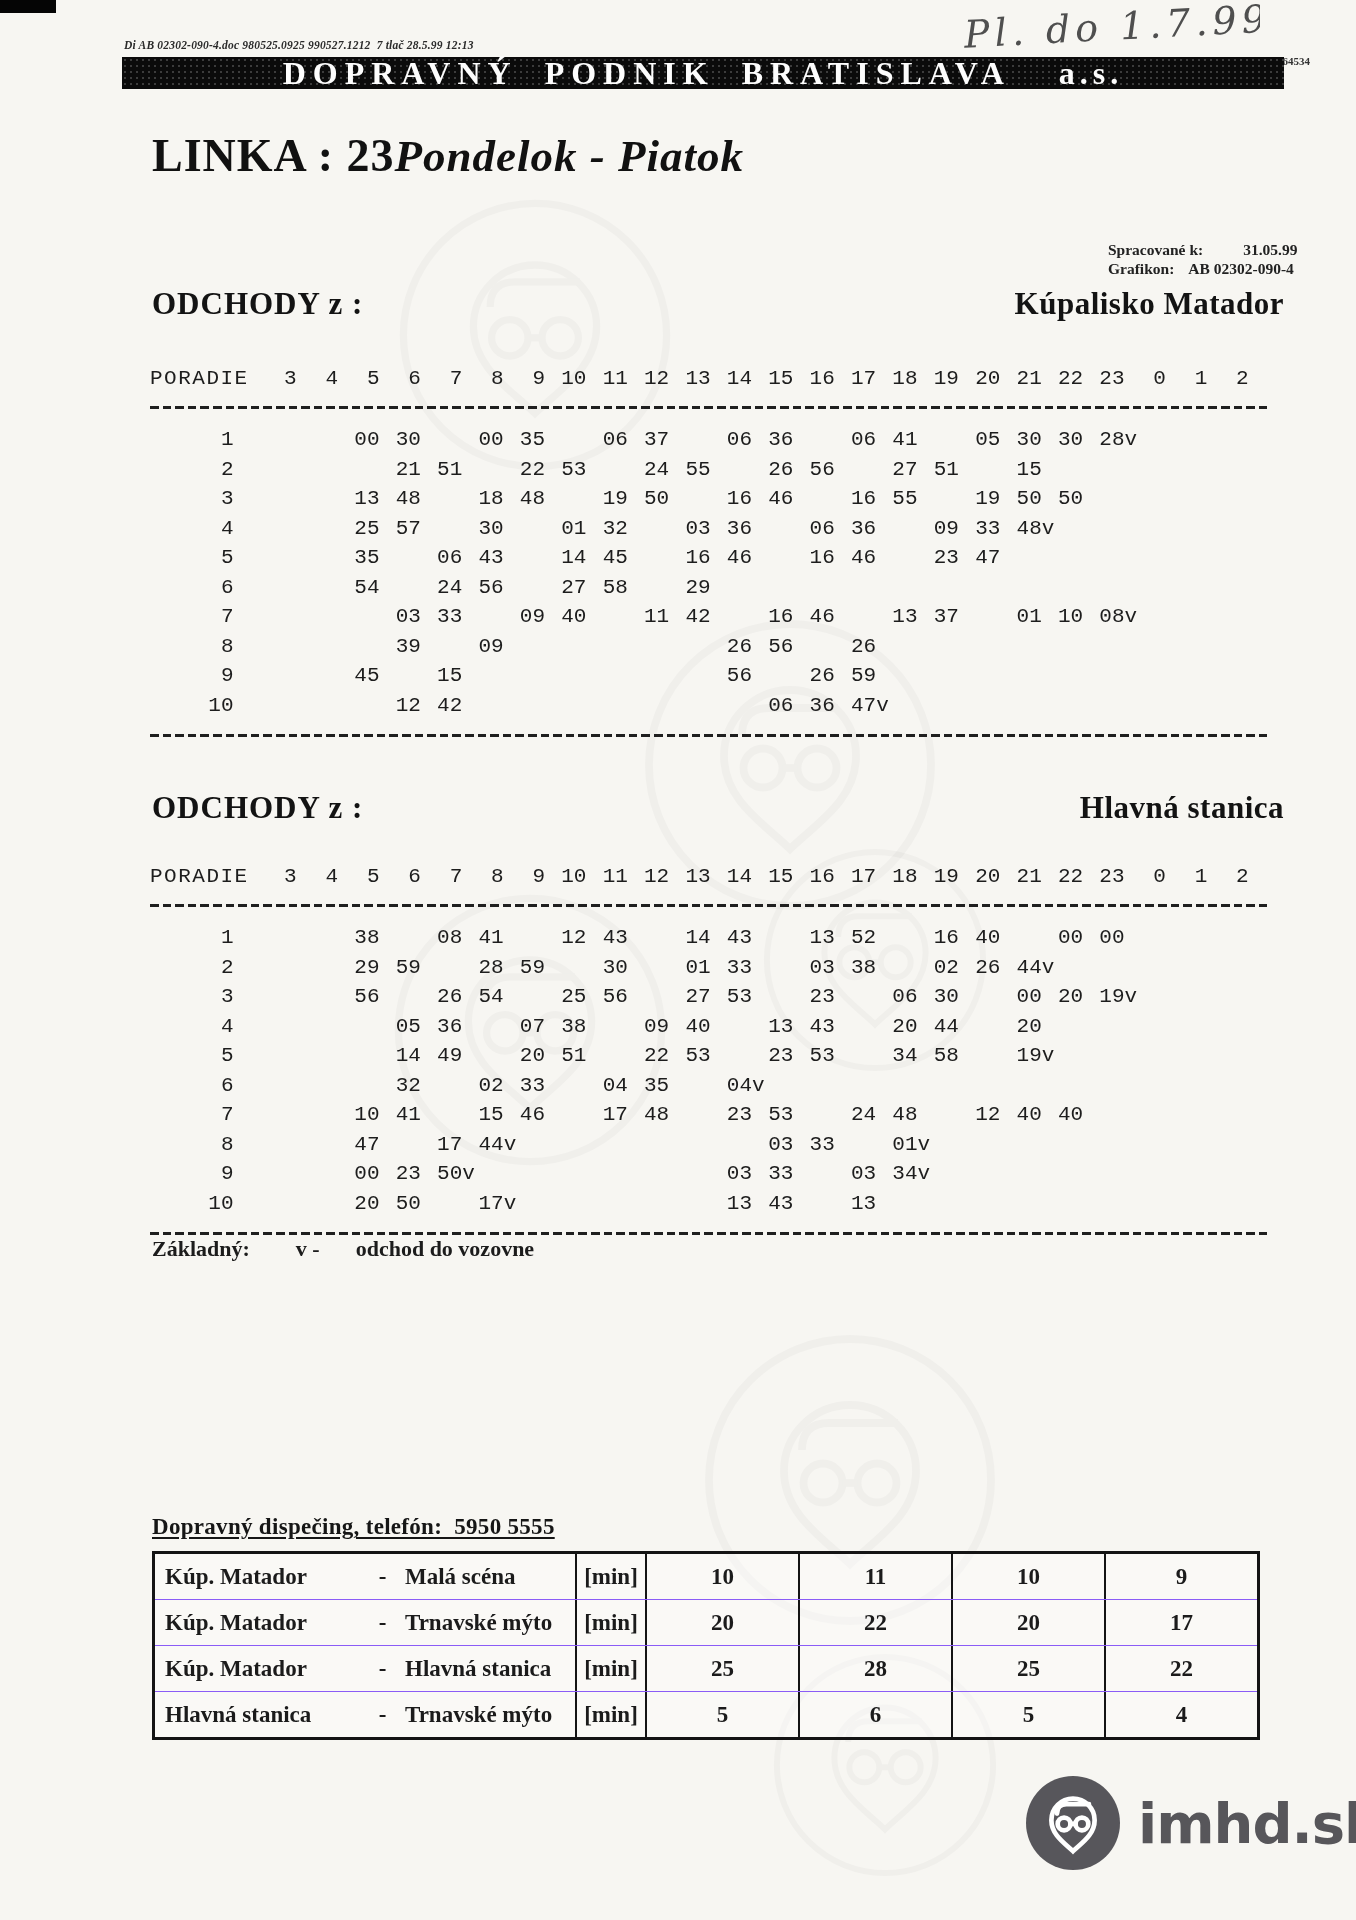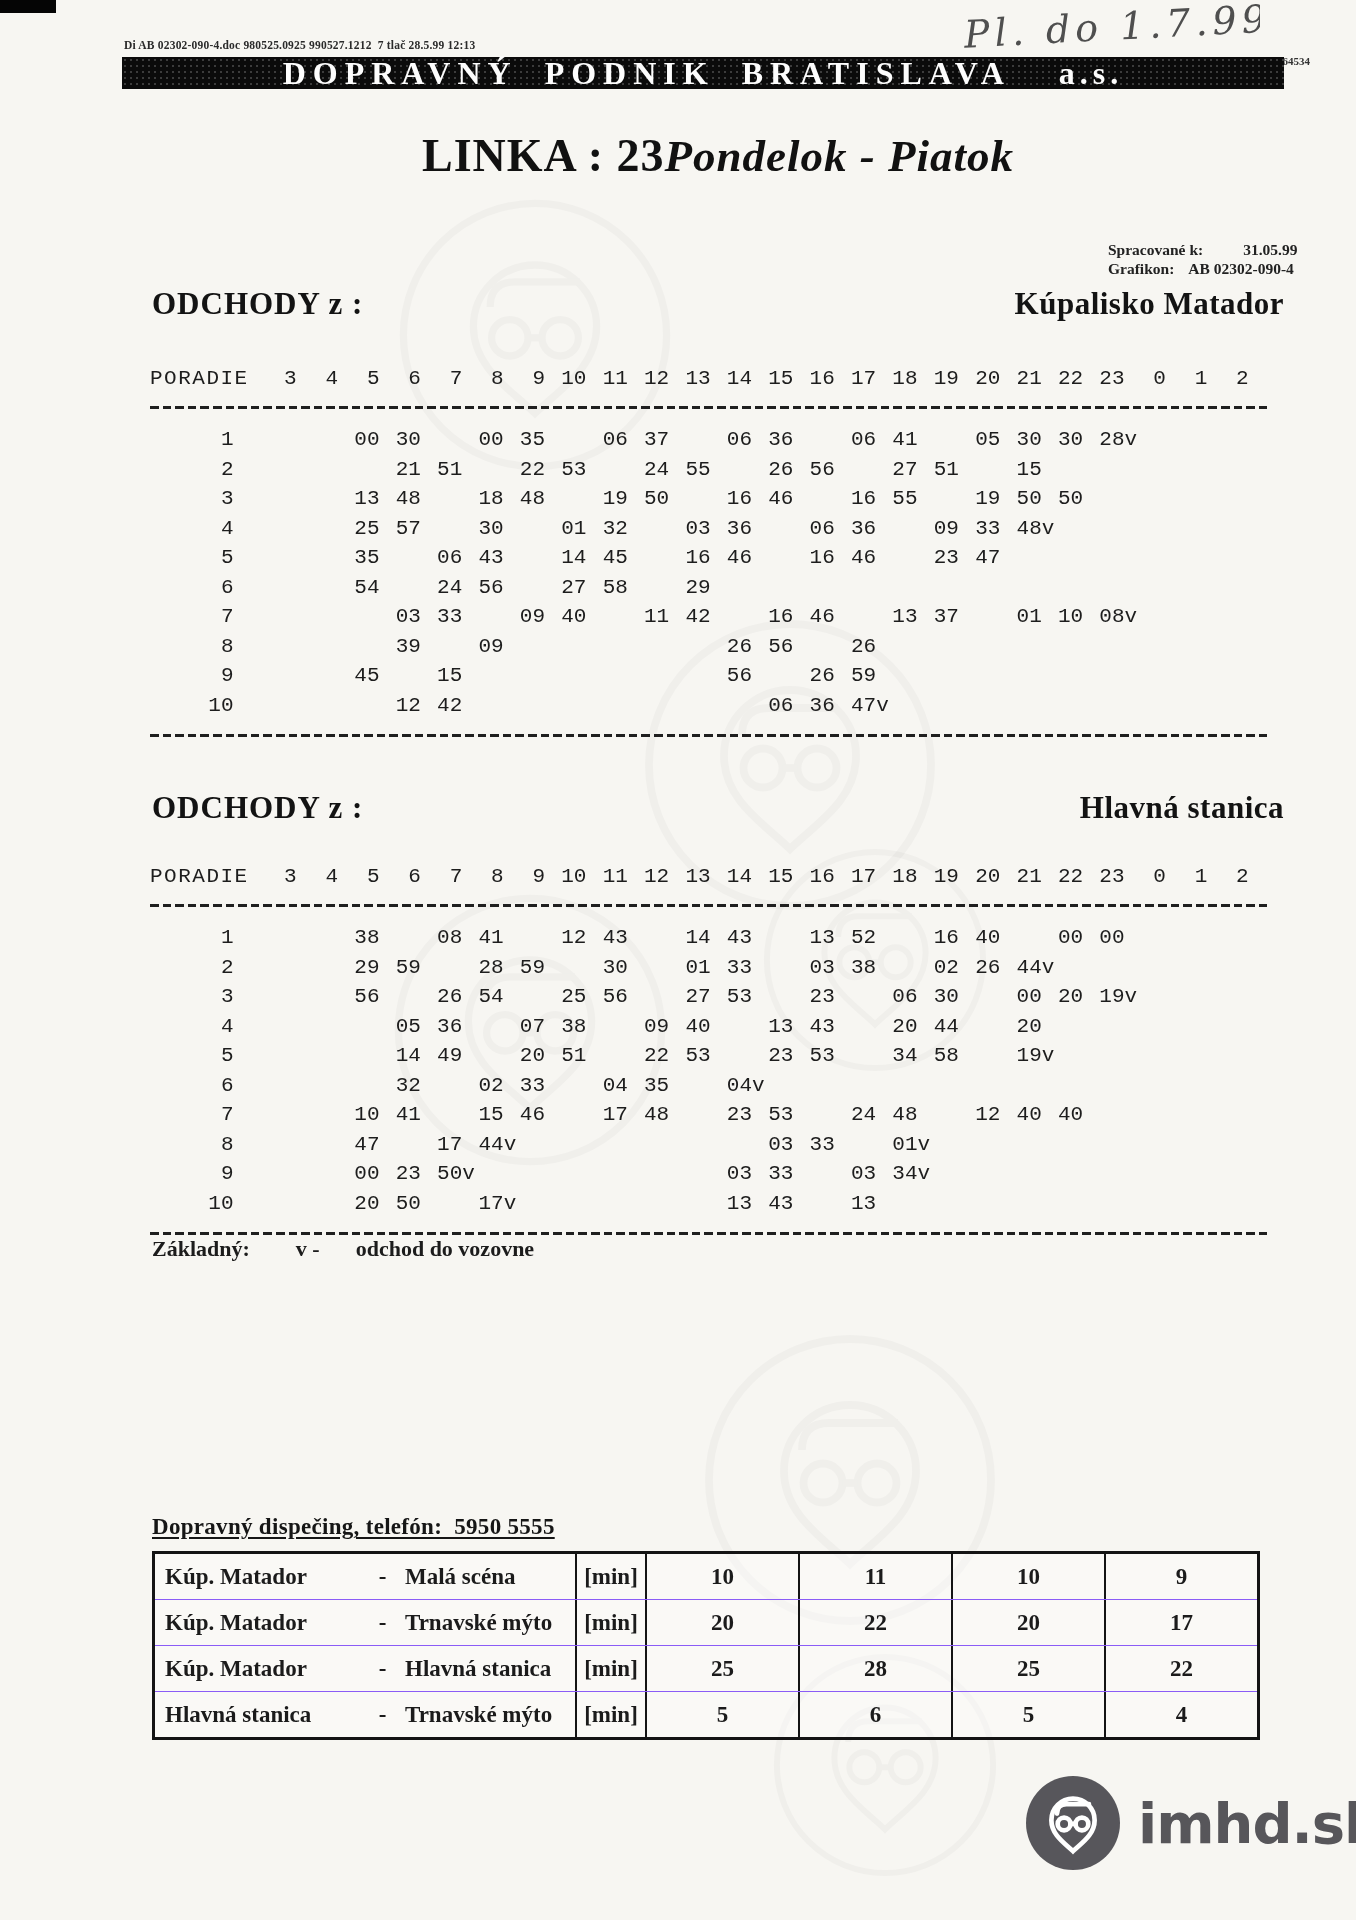--- a/index.html
+++ b/index.html
@@ -8,40 +8,40 @@
     background:#f7f6f2;
     font-family:"Liberation Serif", serif;
     color:#1b1b1b;
   }
   .abs{position:absolute;}
 
   
   .corner-artifact{left:0;top:0;width:56px;height:13px;background:#050505;}
 
   
-  .doc-line{left:124px;top:39px;font-size:11.5px;font-weight:bold;color:#2a2a2a;white-space:pre;letter-spacing:.2px;}
+  .doc-line{left:124px;top:39px;font-size:11.5px;font-weight:bold;color:#2a2a2a;white-space:pre;letter-spacing:.2px;font-style:italic;}
   .dept-line{right:46px;top:55px;font-size:11px;font-weight:bold;color:#333;white-space:pre;}
 
   
   .handwriting{left:960px;top:0px;width:300px;height:62px;}
   .handwriting text{font-family:"DejaVu Serif", serif;font-style:italic;font-size:38px;fill:#4f4f4f;letter-spacing:5px;}
 
   
   .banner{
     left:122px;top:57px;width:1162px;height:32px;
     background-color:#0b0b0b;
     background-image:radial-gradient(rgba(255,255,255,.20) 1px, transparent 1.5px);
     background-size:6px 6px;
     display:flex;align-items:center;justify-content:center;
   }
   .banner-text{color:#fdfdfd;font-size:32px;font-weight:bold;letter-spacing:7px;word-spacing:12px;white-space:pre;}
   .banner-suffix{color:#fdfdfd;font-size:32px;font-weight:bold;letter-spacing:5px;margin-left:48px;}
 
   
-  .linka-row{left:152px;right:72px;top:118px;height:64px;display:flex;justify-content:center;align-items:flex-end;}
+  .linka-row{left:152px;right:72px;top:118px;height:64px;display:flex;justify-content:flex-start;align-items:flex-end;}
   .linka-title{font-size:46px;font-weight:bold;letter-spacing:1px;color:#111;}
   .linka-days{font-size:45px;font-weight:bold;font-style:italic;color:#111;letter-spacing:1px;}
 
   
   .meta-block{left:1108px;top:240px;font-size:15.5px;font-weight:bold;color:#222;line-height:19px;}
   .meta-line{white-space:pre;}
 
   
   .section-row{left:152px;right:72px;display:flex;justify-content:space-between;align-items:baseline;}
   .section-row.s1{top:286px;}

